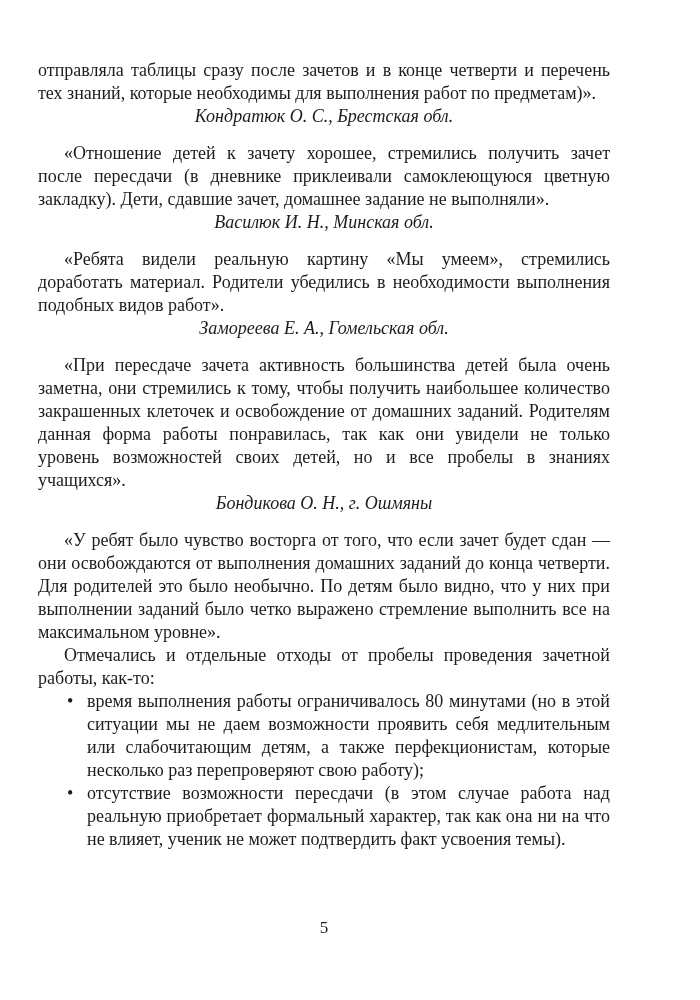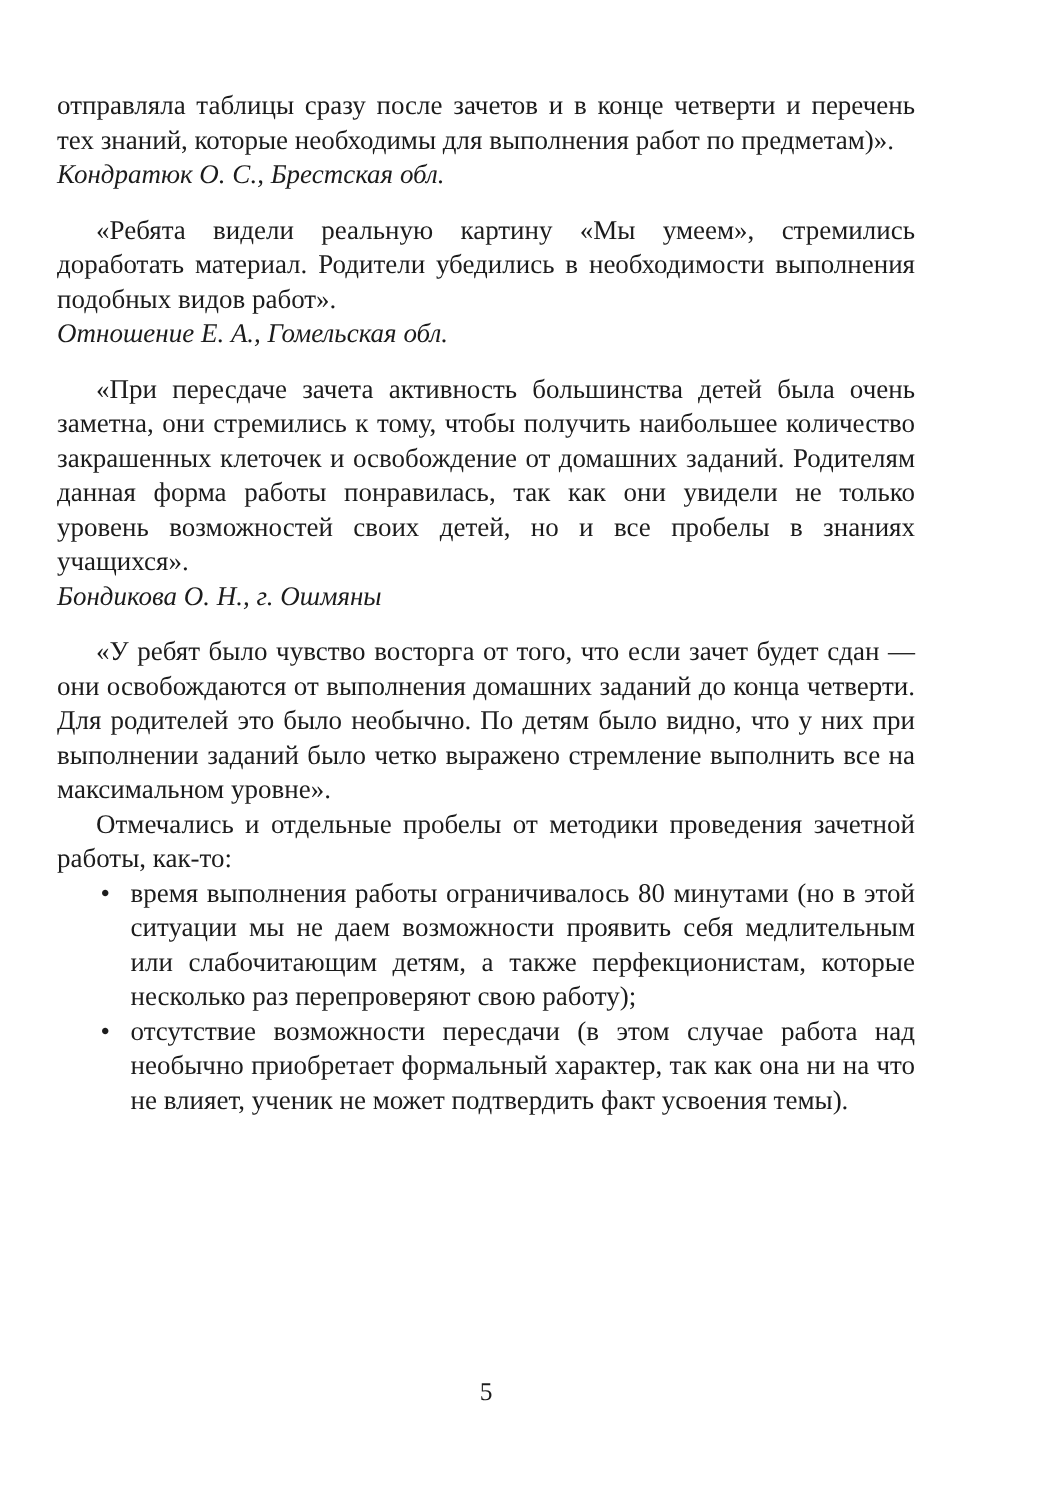--- a/index.html
+++ b/index.html
@@ -27,21 +27,21 @@
   .para {
     margin: 0;
     text-align: justify;
     text-indent: 26px;
   }
   .para.no-indent {
     text-indent: 0;
   }
   .attribution {
     margin: 0 0 14px 0;
-    text-align: left;
+    text-align: center;
     font-style: italic;
   }
   .closing-para {
     margin: 0;
     text-align: justify;
     text-indent: 26px;
   }
   .bullet-list {
     list-style: none;
     margin: 0;
@@ -72,48 +72,52 @@
 <body>
 
 <div class="page">
   <main class="text-block">
 
     <section>
       <p class="para no-indent">отправляла таблицы сразу после зачетов и в конце четверти и перечень тех знаний, которые необходимы для выполнения работ по предметам)».</p>
       <p class="attribution">Кондратюк О. С., Брестская обл.</p>
     </section>
 
+    <section>
+      <p class="para">«Отношение детей к зачету хорошее, стремились получить зачет после пересдачи (в дневнике приклеивали самоклеющуюся цветную закладку). Дети, сдавшие зачет, домашнее задание не выполняли».</p>
+      <p class="attribution">Василюк И. Н., Минская обл.</p>
+    </section>
 
     <section>
       <p class="para">«Ребята видели реальную картину «Мы умеем», стремились доработать материал. Родители убедились в необходимости выполнения подобных видов работ».</p>
     </section>
 
     <section>
-      <p class="attribution">Отношение Е. А., Гомельская обл.</p>
+      <p class="attribution">Замореева Е. А., Гомельская обл.</p>
     </section>
 
     <section>
       <p class="para">«При пересдаче зачета активность большинства детей была очень заметна, они стремились к тому, чтобы получить наибольшее количество закрашенных клеточек и освобождение от домашних заданий. Родителям данная форма работы понравилась, так как они увидели не только уровень возможностей своих детей, но и все пробелы в знаниях учащихся».</p>
       <p class="attribution">Бондикова О. Н., г. Ошмяны</p>
     </section>
 
     <section>
       <p class="para">«У ребят было чувство восторга от того, что если зачет будет сдан — они освобождаются от выполнения домашних заданий до конца четверти. Для родителей это было необычно. По детям было видно, что у них при выполнении заданий было четко выражено стремление выполнить все на максимальном уровне».</p>
     </section>
 
     <section>
-      <p class="closing-para">Отмечались и отдельные пробелы от методики проведения зачетной работы, как-то:</p>
+      <p class="closing-para">Отмечались и отдельные отходы от пробелы проведения зачетной работы, как-то:</p>
       <ul class="bullet-list">
         <li>
           <span class="bullet">•</span>
           <span>время выполнения работы ограничивалось 80 минутами (но в этой ситуации мы не даем возможности проявить себя медлительным или слабочитающим детям, а также перфекционистам, которые несколько раз перепроверяют свою работу);</span>
         </li>
         <li>
           <span class="bullet">•</span>
-          <span>отсутствие возможности пересдачи (в этом случае работа над необычно приобретает формальный характер, так как она ни на что не влияет, ученик не может подтвердить факт усвоения темы).</span>
+          <span>отсутствие возможности пересдачи (в этом случае работа над реальную приобретает формальный характер, так как она ни на что не влияет, ученик не может подтвердить факт усвоения темы).</span>
         </li>
       </ul>
     </section>
 
   </main>
 
   <div class="page-number">5</div>
 </div>
 
 </body></html>

